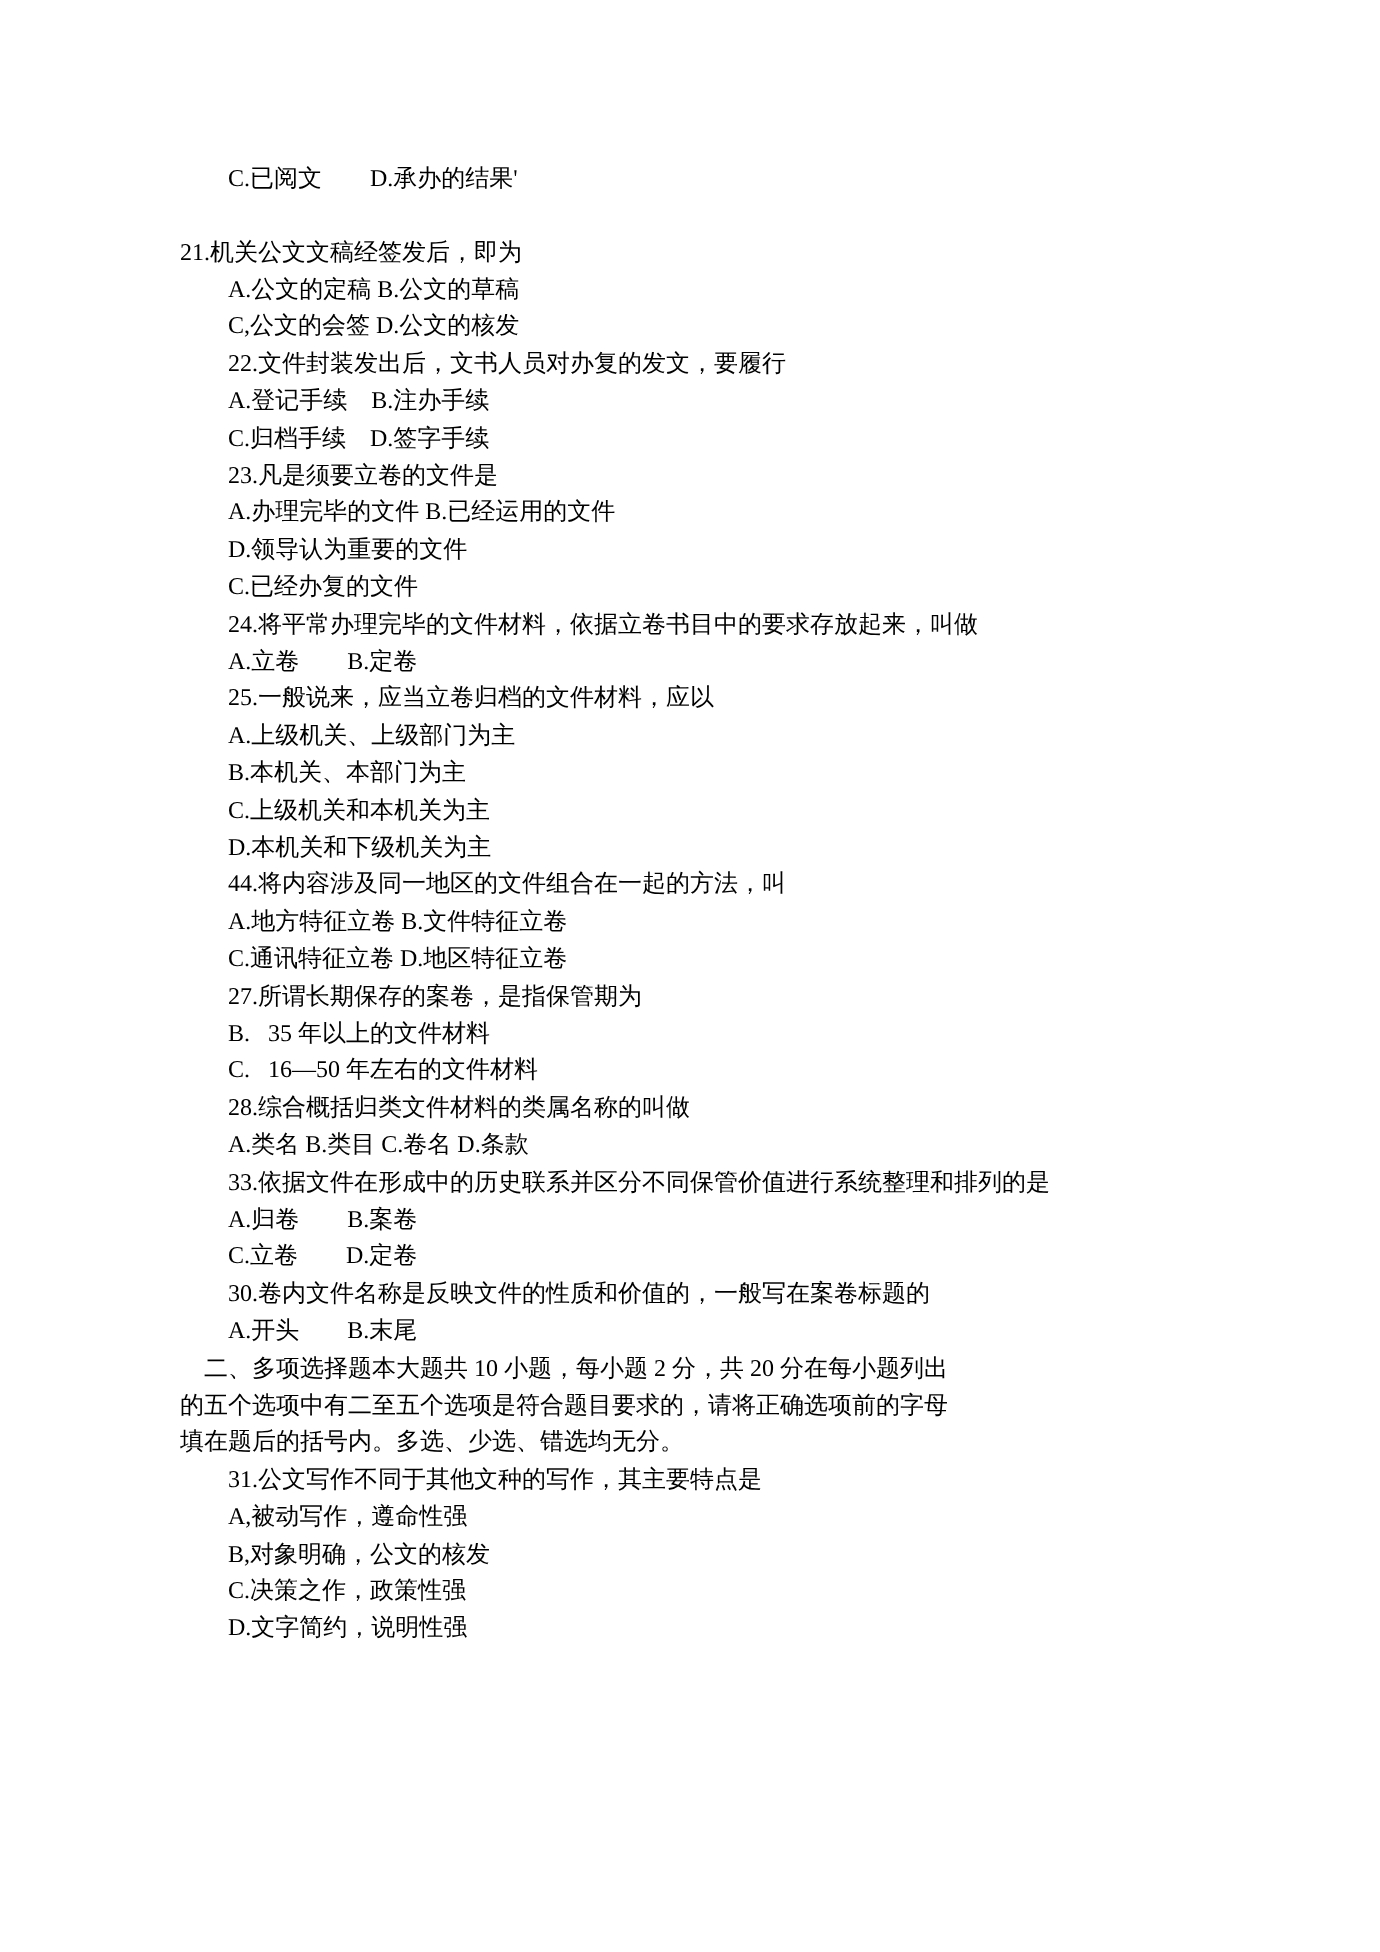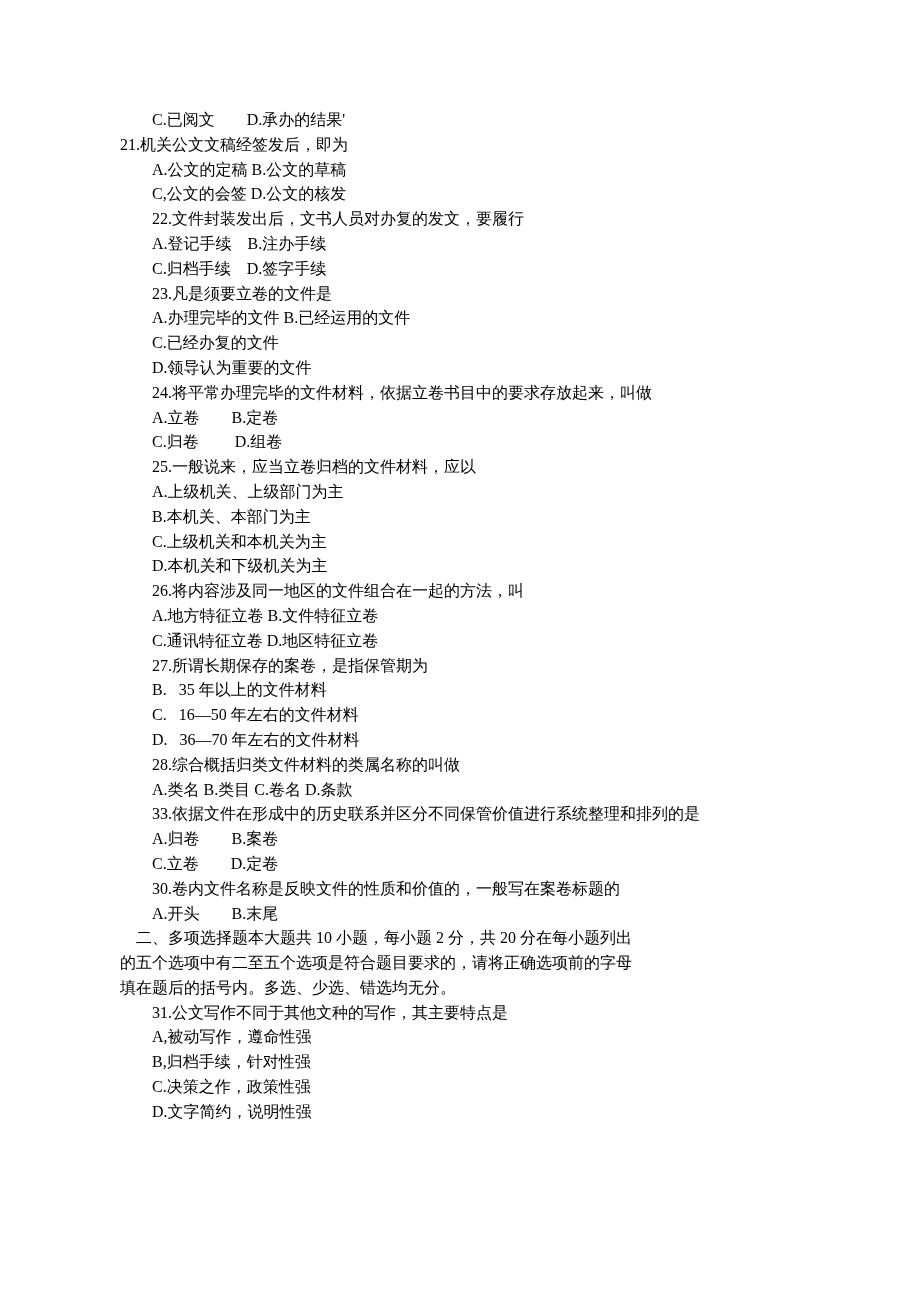--- a/index.html
+++ b/index.html
@@ -14,72 +14,70 @@
   .page {
     width: 755px;
     min-height: 1301px;
     box-sizing: border-box;
     padding: 108px 120px 60px 120px;
   }
   .line {
     white-space: pre;
   }
   .indent1 { padding-left: 2em; }
-  .q21 { padding-left: 0; }
+  .q21 { padding-left: 0; margin-top: 24px; }
 </style>
 </head>
 <body>
 
 <div class="page">
 
   <div class="line indent1"><span>C.已阅文</span>        <span>D.承办的结果'</span></div>
 
   <div class="line q21">21.机关公文文稿经签发后，即为</div>
   <div class="line indent1">A.公文的定稿 B.公文的草稿</div>
   <div class="line indent1">C,公文的会签 D.公文的核发</div>
 
   <div class="line indent1">22.文件封装发出后，文书人员对办复的发文，要履行</div>
   <div class="line indent1">A.登记手续    B.注办手续</div>
   <div class="line indent1">C.归档手续    D.签字手续</div>
 
   <div class="line indent1">23.凡是须要立卷的文件是</div>
   <div class="line indent1">A.办理完毕的文件 B.已经运用的文件</div>
+  <div class="line indent1">D.领导认为重要的文件</div>
   <div class="line indent1">C.已经办复的文件</div>
-  <div class="line indent1">D.领导认为重要的文件</div>
 
   <div class="line indent1">24.将平常办理完毕的文件材料，依据立卷书目中的要求存放起来，叫做</div>
   <div class="line indent1">A.立卷        B.定卷</div>
-  <div class="line indent1">C.归卷         D.组卷</div>
 
   <div class="line indent1">25.一般说来，应当立卷归档的文件材料，应以</div>
   <div class="line indent1">A.上级机关、上级部门为主</div>
   <div class="line indent1">B.本机关、本部门为主</div>
   <div class="line indent1">C.上级机关和本机关为主</div>
   <div class="line indent1">D.本机关和下级机关为主</div>
 
-  <div class="line indent1">26.将内容涉及同一地区的文件组合在一起的方法，叫</div>
+  <div class="line indent1">44.将内容涉及同一地区的文件组合在一起的方法，叫</div>
   <div class="line indent1">A.地方特征立卷 B.文件特征立卷</div>
   <div class="line indent1">C.通讯特征立卷 D.地区特征立卷</div>
 
   <div class="line indent1">27.所谓长期保存的案卷，是指保管期为</div>
   <div class="line indent1">B.   35 年以上的文件材料</div>
   <div class="line indent1">C.   16—50 年左右的文件材料</div>
-  <div class="line indent1">D.   36—70 年左右的文件材料</div>
 
   <div class="line indent1">28.综合概括归类文件材料的类属名称的叫做</div>
   <div class="line indent1">A.类名 B.类目 C.卷名 D.条款</div>
 
   <div class="line indent1">33.依据文件在形成中的历史联系并区分不同保管价值进行系统整理和排列的是</div>
   <div class="line indent1">A.归卷        B.案卷</div>
   <div class="line indent1">C.立卷        D.定卷</div>
 
   <div class="line indent1">30.卷内文件名称是反映文件的性质和价值的，一般写在案卷标题的</div>
   <div class="line indent1">A.开头        B.末尾</div>
 
   <div style="white-space:pre-wrap;">    二、多项选择题本大题共 10 小题，每小题 2 分，共 20 分在每小题列出的五个选项中有二至五个选项是符合题目要求的，请将正确选项前的字母填在题后的括号内。多选、少选、错选均无分。</div>
 
   <div class="line indent1">31.公文写作不同于其他文种的写作，其主要特点是</div>
   <div class="line indent1">A,被动写作，遵命性强</div>
-  <div class="line indent1">B,归档手续，针对性强</div>
+  <div class="line indent1">B,对象明确，公文的核发</div>
   <div class="line indent1">C.决策之作，政策性强</div>
   <div class="line indent1">D.文字简约，说明性强</div>
 
 </div>
 
 </body></html>

